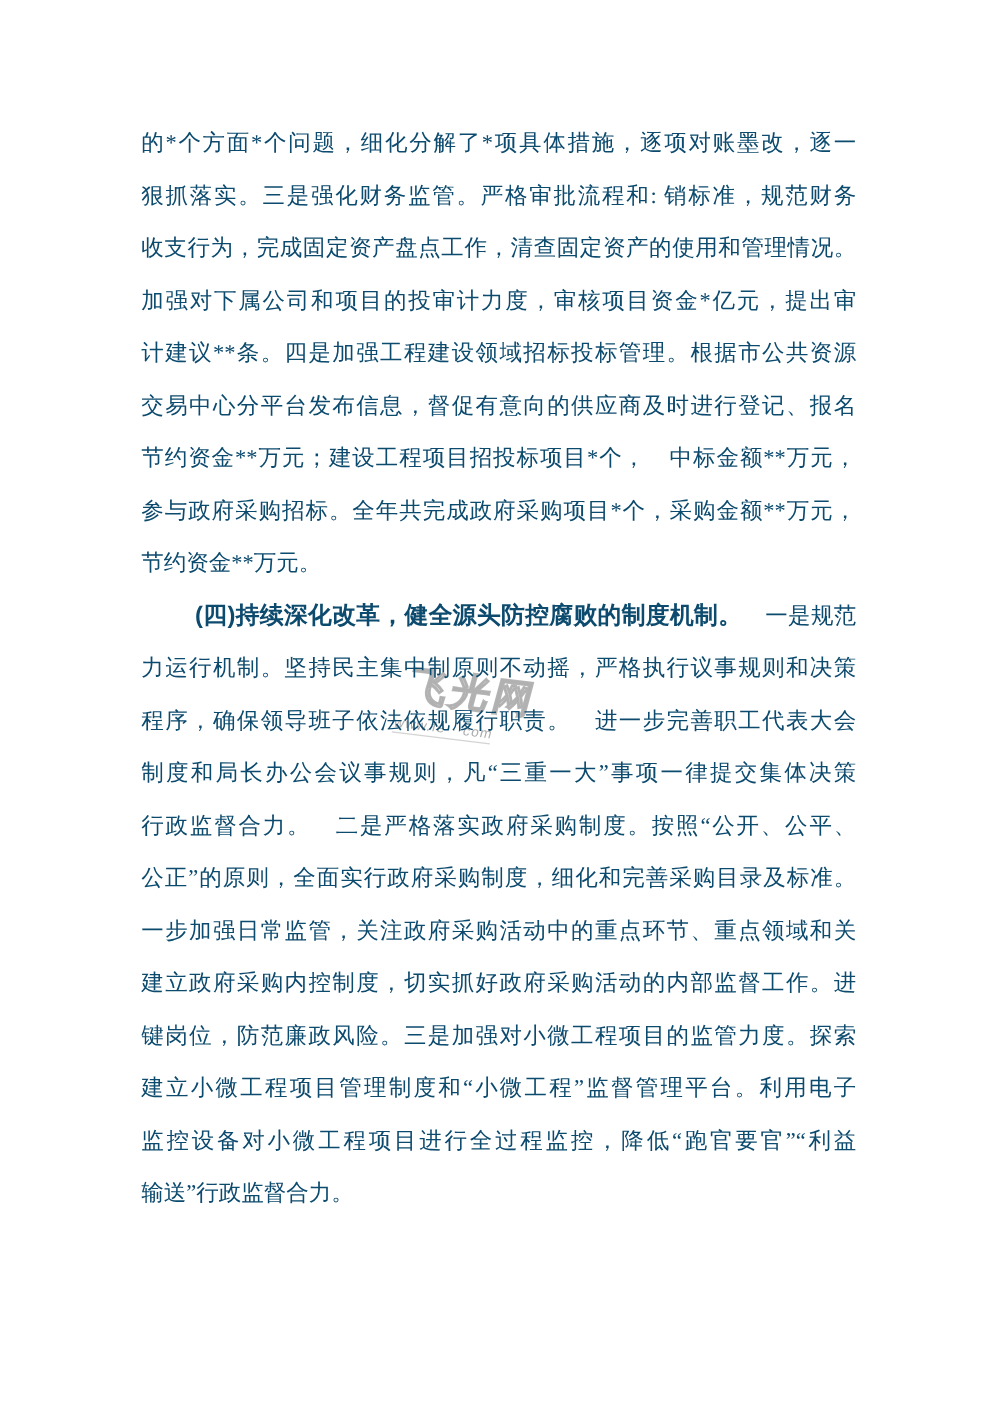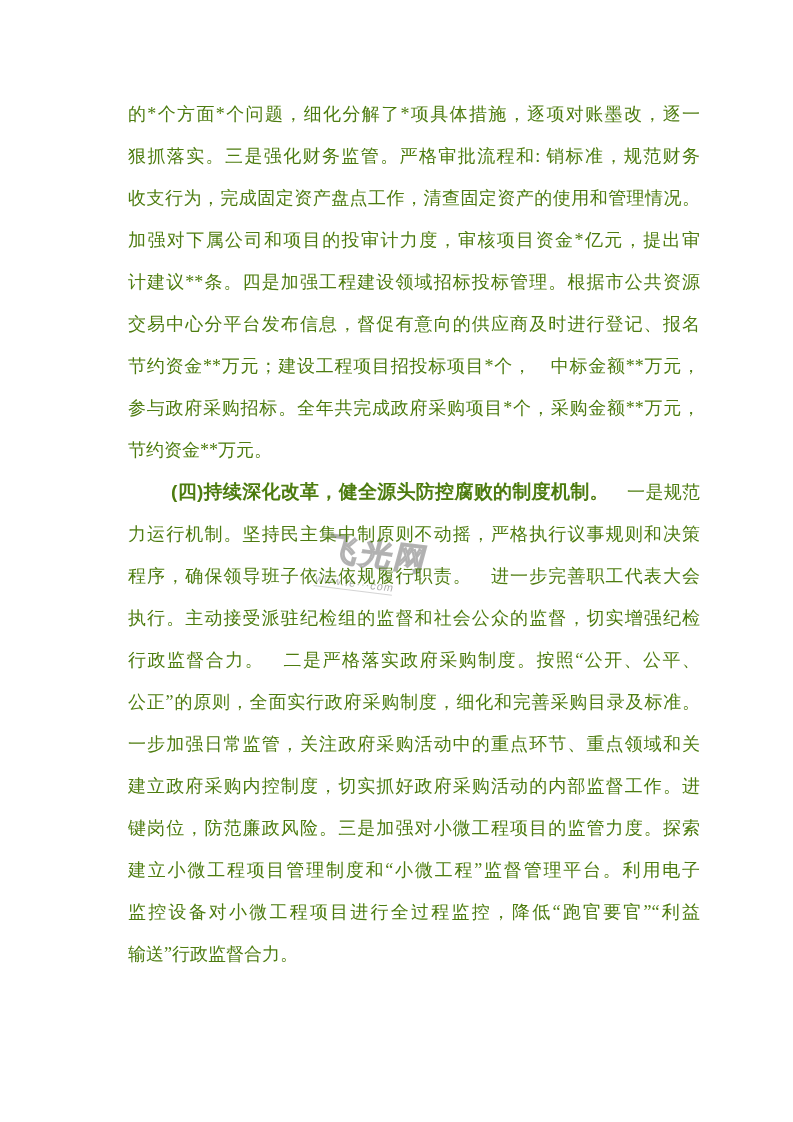--- a/index.html
+++ b/index.html
@@ -10,24 +10,24 @@
   .page {
     position: relative;
     width: 793px;
     height: 1122px;
     background: #ffffff;
     overflow: hidden;
     font-family: "Liberation Serif", "DejaVu Serif", serif;
   }
   .doc-body {
     position: absolute;
-    left: 128px;
+    left: 113px;
     top: 93px;
     width: 572px;
-    color: #4d7c0f;
+    color: #0c4a6e;
     font-size: 18px;
     z-index: 2;
   }
   .line {
     height: 42px;
     line-height: 42px;
     text-align: justify;
     text-align-last: justify;
     white-space: normal;
     overflow: hidden;
@@ -93,21 +93,21 @@
       <div class="line"><span class="seg">收支行为，完成固定资产盘点工作，清查固定资产的使用和管理情况。</span></div>
       <div class="line"><span class="seg">加强对下属公司和项目的投审计力度，审核项目资金*亿元，提出审</span></div>
       <div class="line"><span class="seg">计建议**条。四是加强工程建设领域招标投标管理。根据市公共资源</span></div>
       <div class="line"><span class="seg">交易中心分平台发布信息，督促有意向的供应商及时进行登记、报名</span></div>
       <div class="line"><span class="seg">节约资金**万元；建设工程项目招投标项目*个，　中标金额**万元，</span></div>
       <div class="line"><span class="seg">参与政府采购招标。全年共完成政府采购项目*个，采购金额**万元，</span></div>
       <div class="line last"><span class="seg">节约资金**万元。</span></div>
       <div class="line indent"><span class="seg bold">(四)持续深化改革，健全源头防控腐败的制度机制。</span><span class="seg">　一是规范权</span></div>
       <div class="line"><span class="seg">力运行机制。坚持民主集中制原则不动摇，严格执行议事规则和决策</span></div>
       <div class="line"><span class="seg">程序，确保领导班子依法依规履行职责。　进一步完善职工代表大会</span></div>
-      <div class="line"><span class="seg">执行。主动接受派驻纪检组的监督和社会公众的监督，切实增强纪检</span></div>
+      <div class="line"><span class="seg">制度和局长办公会议事规则，凡“三重一大”事项一律提交集体决策</span></div>
       <div class="line"><span class="seg">行政监督合力。　二是严格落实政府采购制度。按照“公开、公平、</span></div>
       <div class="line"><span class="seg">公正”的原则，全面实行政府采购制度，细化和完善采购目录及标准。</span></div>
       <div class="line"><span class="seg">一步加强日常监管，关注政府采购活动中的重点环节、重点领域和关</span></div>
       <div class="line"><span class="seg">建立政府采购内控制度，切实抓好政府采购活动的内部监督工作。进</span></div>
       <div class="line"><span class="seg">键岗位，防范廉政风险。三是加强对小微工程项目的监管力度。探索</span></div>
       <div class="line"><span class="seg">建立小微工程项目管理制度和“小微工程”监督管理平台。利用电子</span></div>
       <div class="line"><span class="seg">监控设备对小微工程项目进行全过程监控，降低“跑官要官”“利益</span></div>
       <div class="line last"><span class="seg">输送”行政监督合力。</span></div>
     </div>
 

